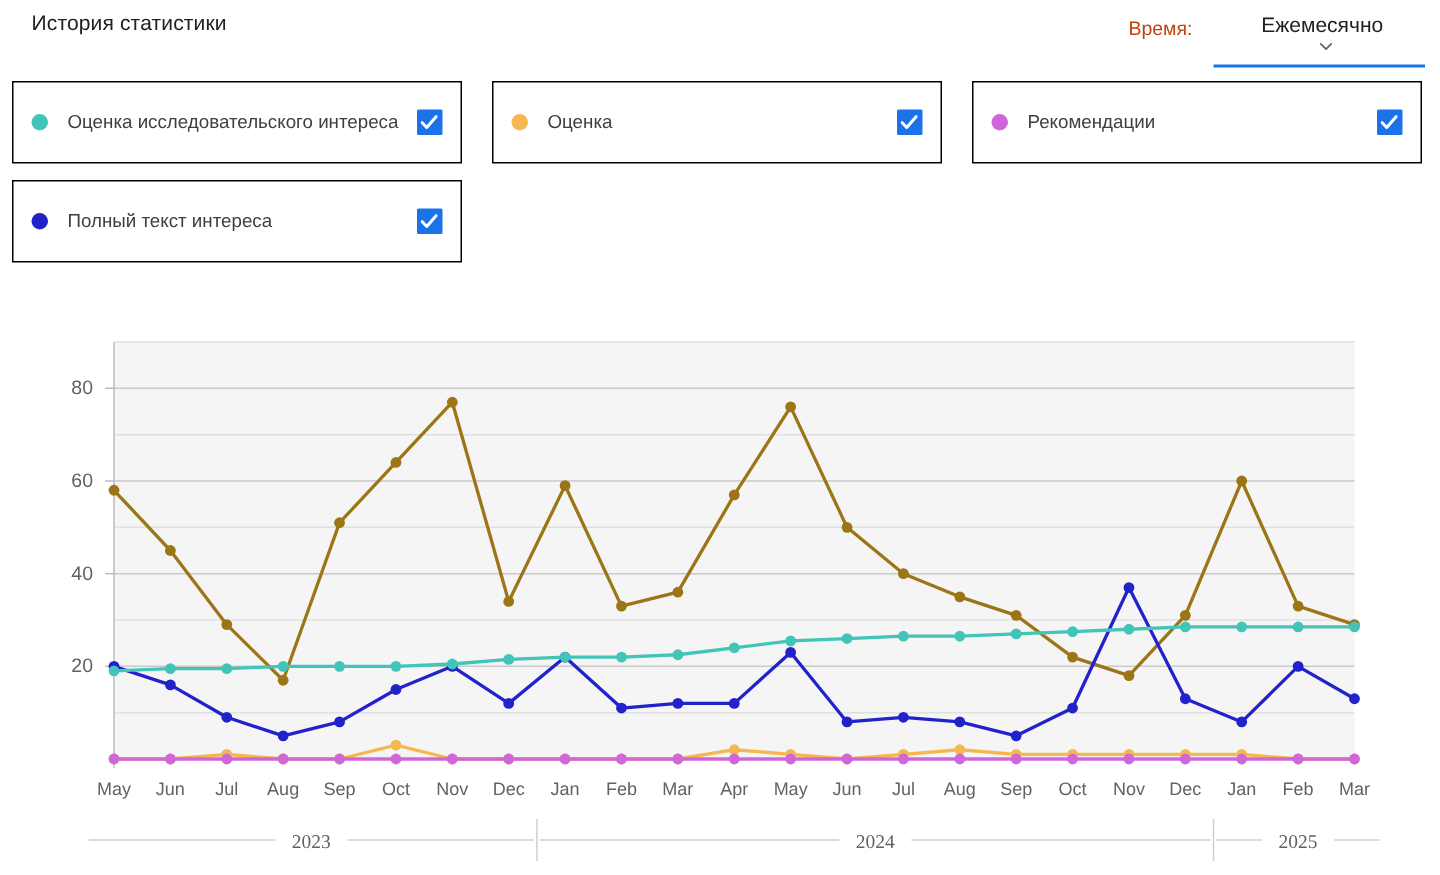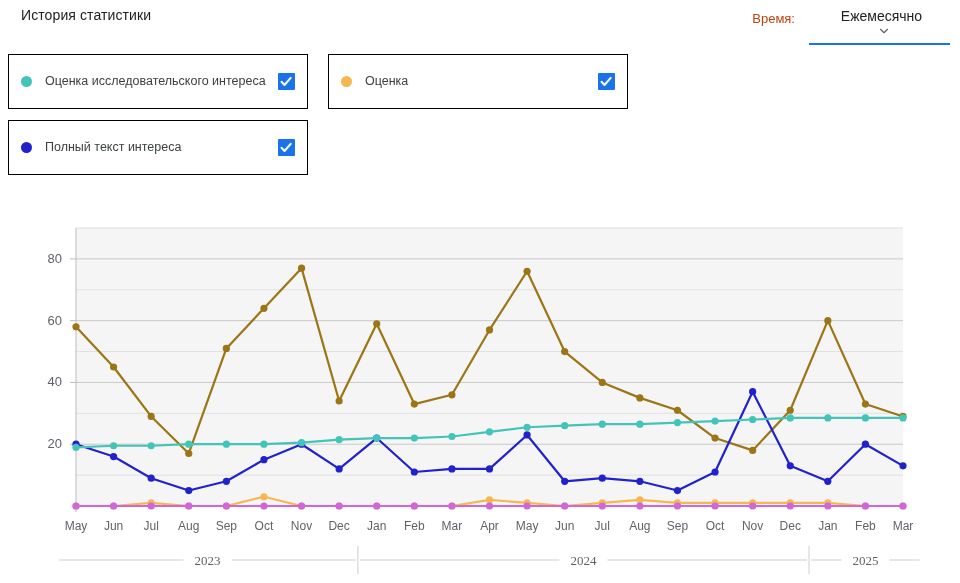--- a/index.html
+++ b/index.html
@@ -184,20 +184,29 @@
     <div class="legend-card">
       <span class="legend-dot" style="background:#f5b850"></span>
       <span class="legend-text">Оценка</span>
       <span class="checkbox">
         <svg width="13" height="13" viewBox="0 0 13 13">
           <path d="M1.5 6.8l3 3.2 6.2-7.2" fill="none" stroke="#ffffff" stroke-width="2" stroke-linecap="round" stroke-linejoin="round"></path>
         </svg>
       </span>
     </div>
 
+    <div class="legend-card">
+      <span class="legend-dot" style="background:#d066d9"></span>
+      <span class="legend-text">Рекомендации</span>
+      <span class="checkbox">
+        <svg width="13" height="13" viewBox="0 0 13 13">
+          <path d="M1.5 6.8l3 3.2 6.2-7.2" fill="none" stroke="#ffffff" stroke-width="2" stroke-linecap="round" stroke-linejoin="round"></path>
+        </svg>
+      </span>
+    </div>
   </div>
 
   <div class="legend-row">
 
 
     <div class="legend-card">
       <span class="legend-dot" style="background:#2222cc"></span>
       <span class="legend-text">Полный текст интереса</span>
       <span class="checkbox">
         <svg width="13" height="13" viewBox="0 0 13 13">

